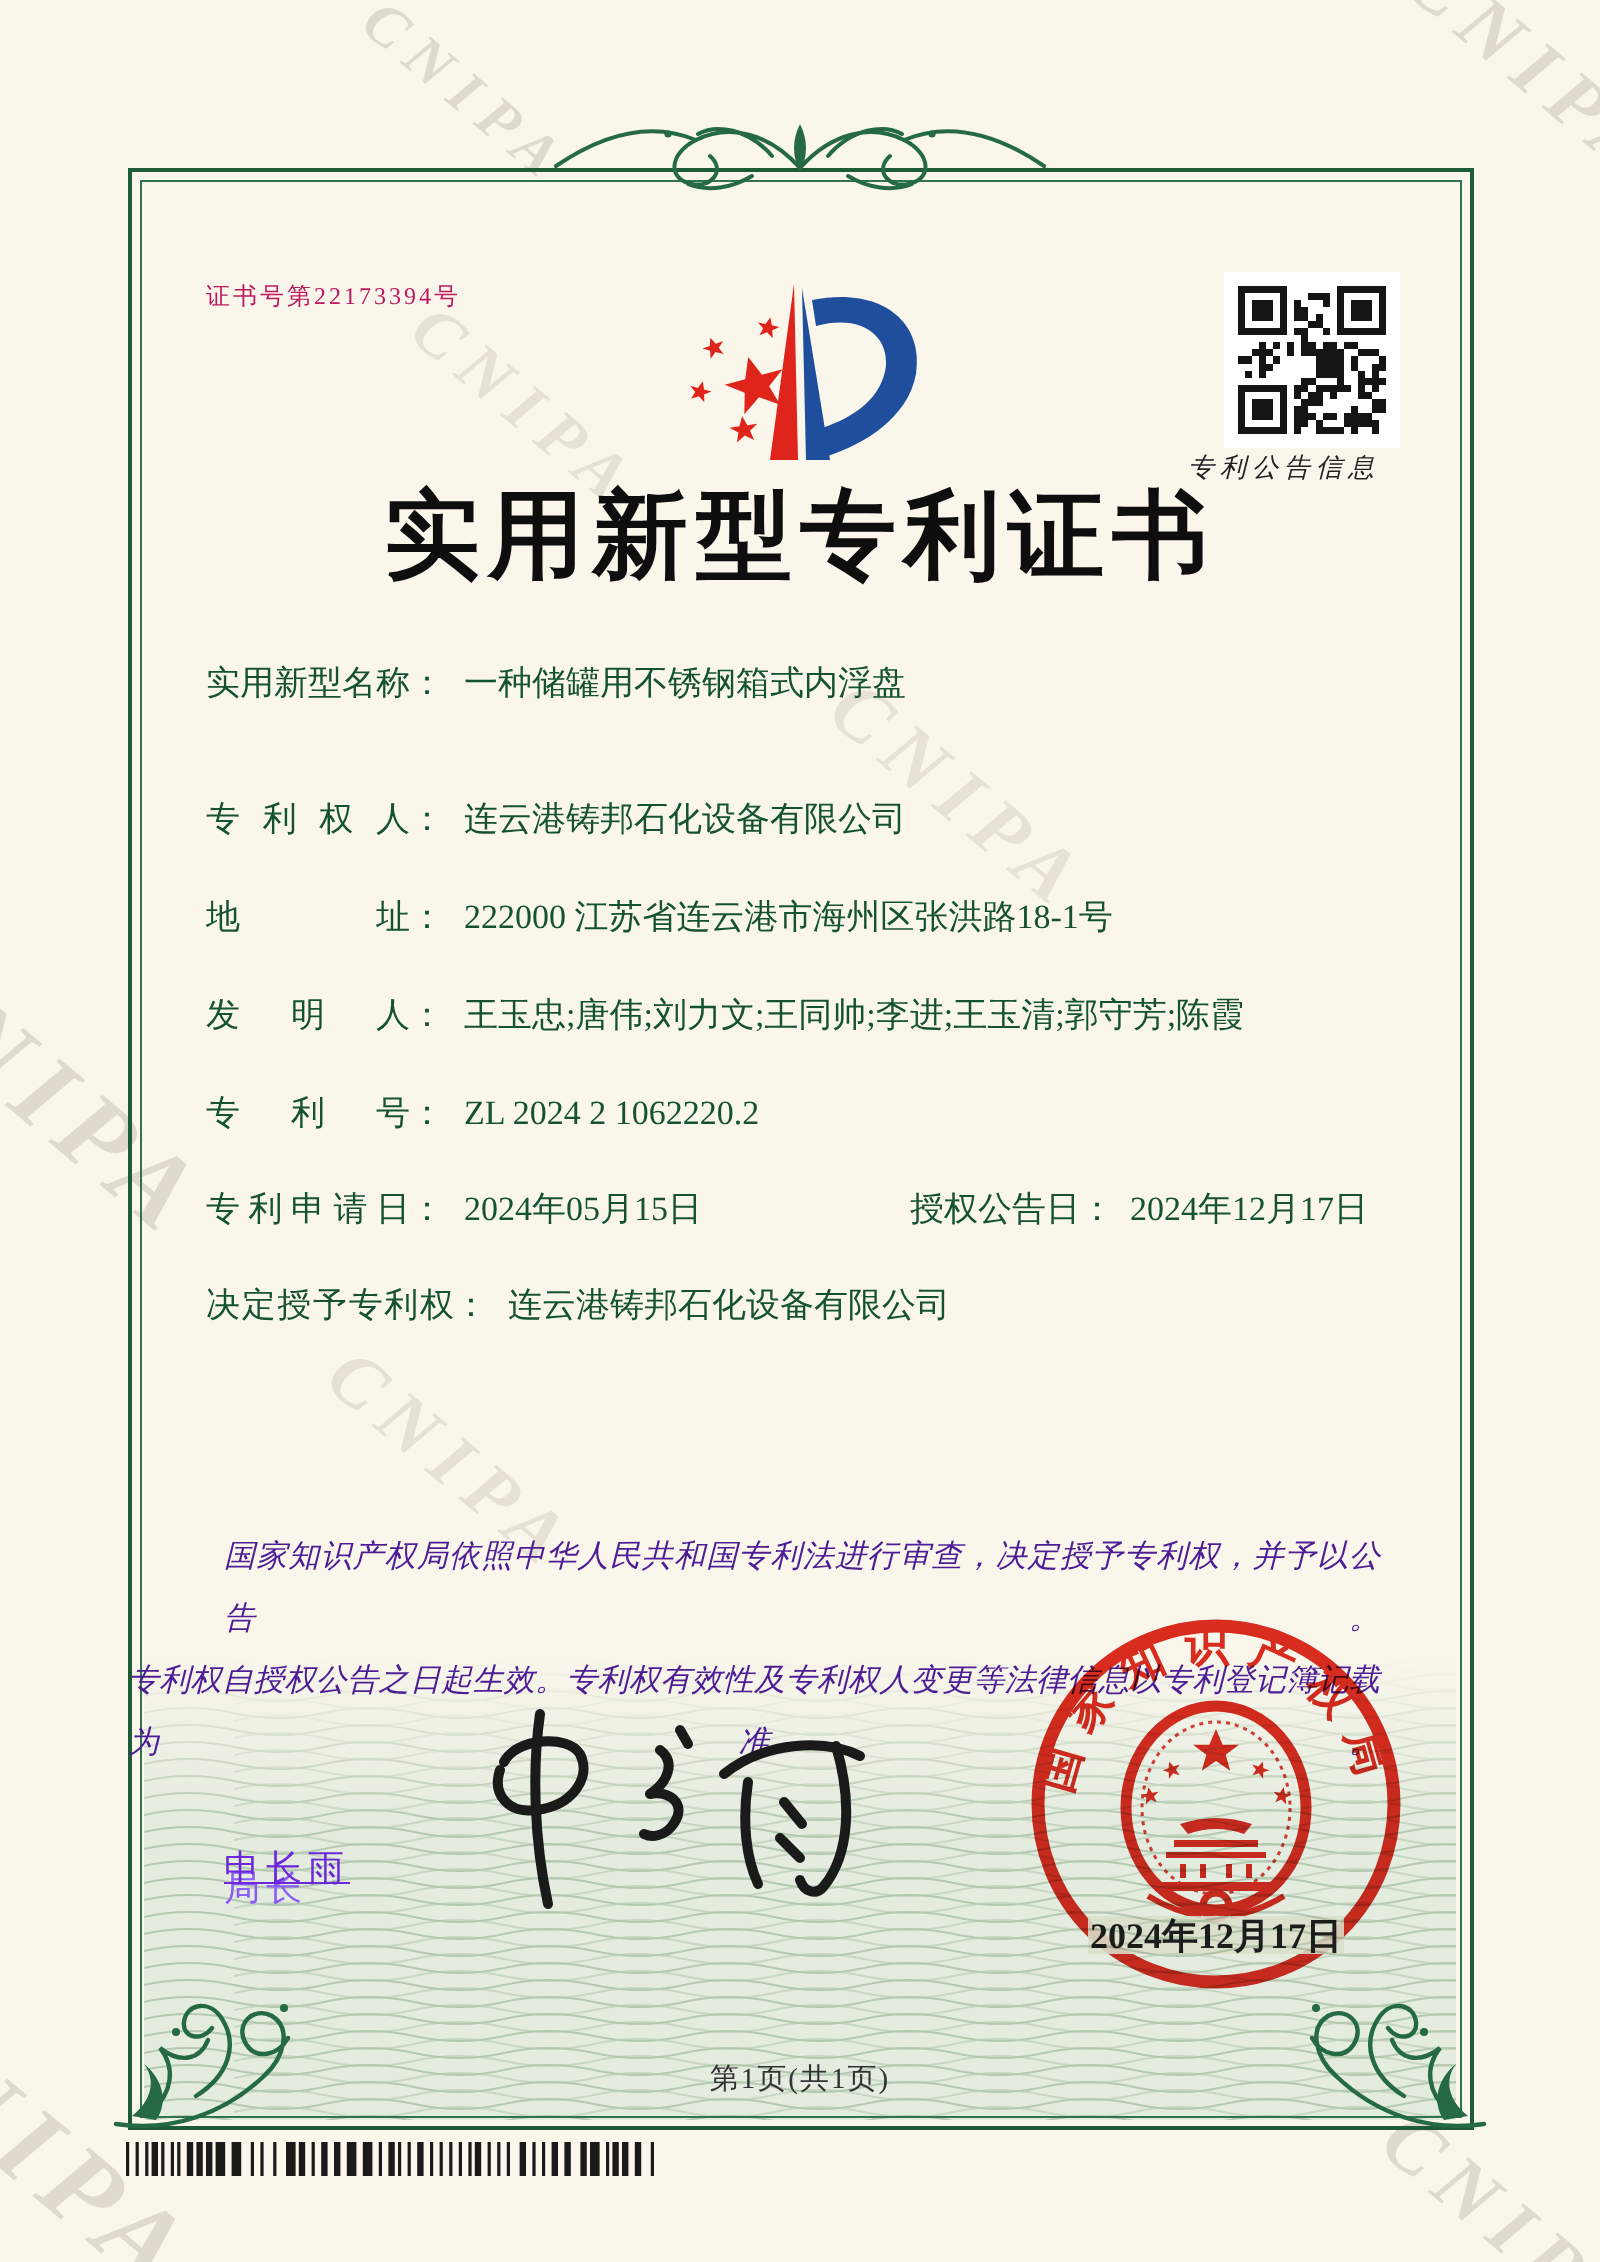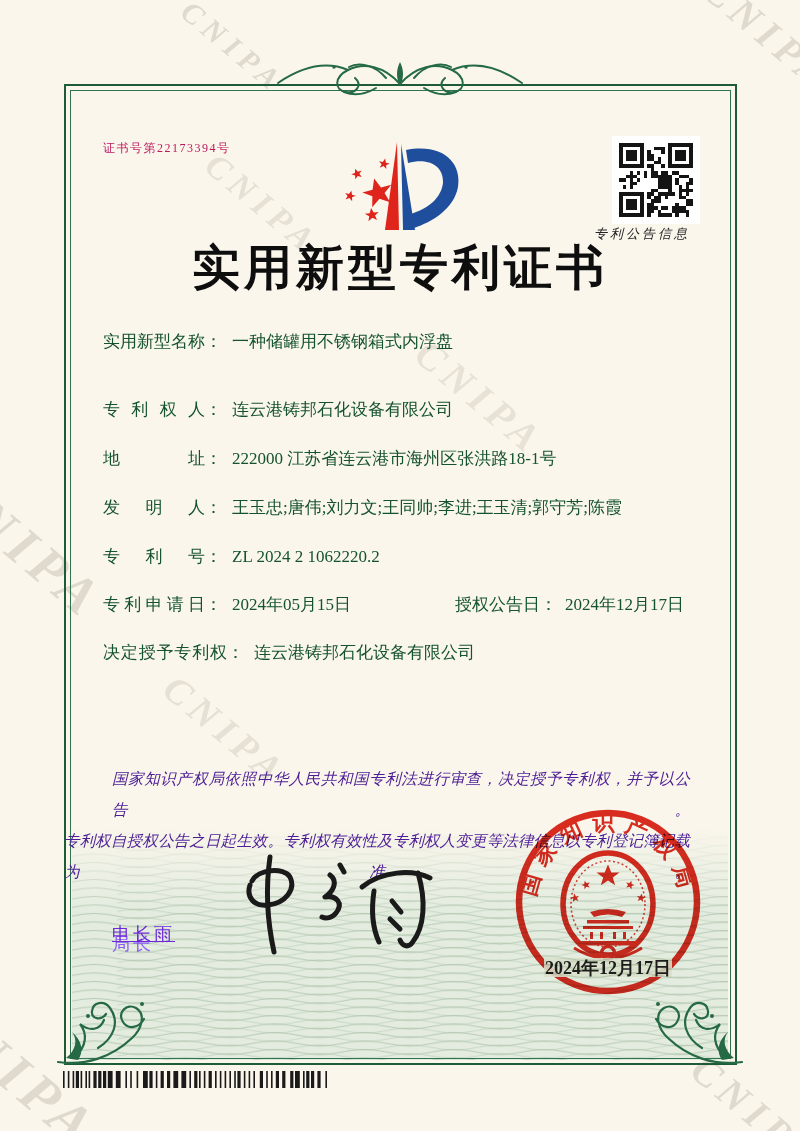--- a/index.html
+++ b/index.html
@@ -354,20 +354,21 @@
         <rect x="74" y="139" width="56" height="4.5"></rect>
       </g>
       <circle cx="102" cy="151" r="6.5" fill="none" stroke="#dc2418" stroke-width="3.5"></circle>
       <path d="M68,146 C78,152 88,155 95,156" fill="none" stroke="#dc2418" stroke-width="3"></path>
       <path d="M136,146 C126,152 116,155 109,156" fill="none" stroke="#dc2418" stroke-width="3"></path>
     </g>
     <rect x="38" y="156" width="128" height="19" fill="#f4f1e6" opacity="0.88"></rect>
     <text x="102" y="172" text-anchor="middle" font-size="18" font-weight="bold" fill="#151515">2024年12月17日</text>
   </svg>
 
+  <div class="footer">第1页(共1页)</div>
 
   <svg class="barcode" width="268" height="17" viewBox="0 0 268 17" fill="#1a1a1a">
       <rect x="0.0" y="0" width="1.6" height="17"></rect>
       <rect x="4.8" y="0" width="1.6" height="17"></rect>
       <rect x="9.6" y="0" width="1.6" height="17"></rect>
       <rect x="12.8" y="0" width="3.2" height="17"></rect>
       <rect x="17.6" y="0" width="1.6" height="17"></rect>
       <rect x="22.4" y="0" width="1.6" height="17"></rect>
       <rect x="25.6" y="0" width="1.6" height="17"></rect>
       <rect x="30.4" y="0" width="3.2" height="17"></rect>

